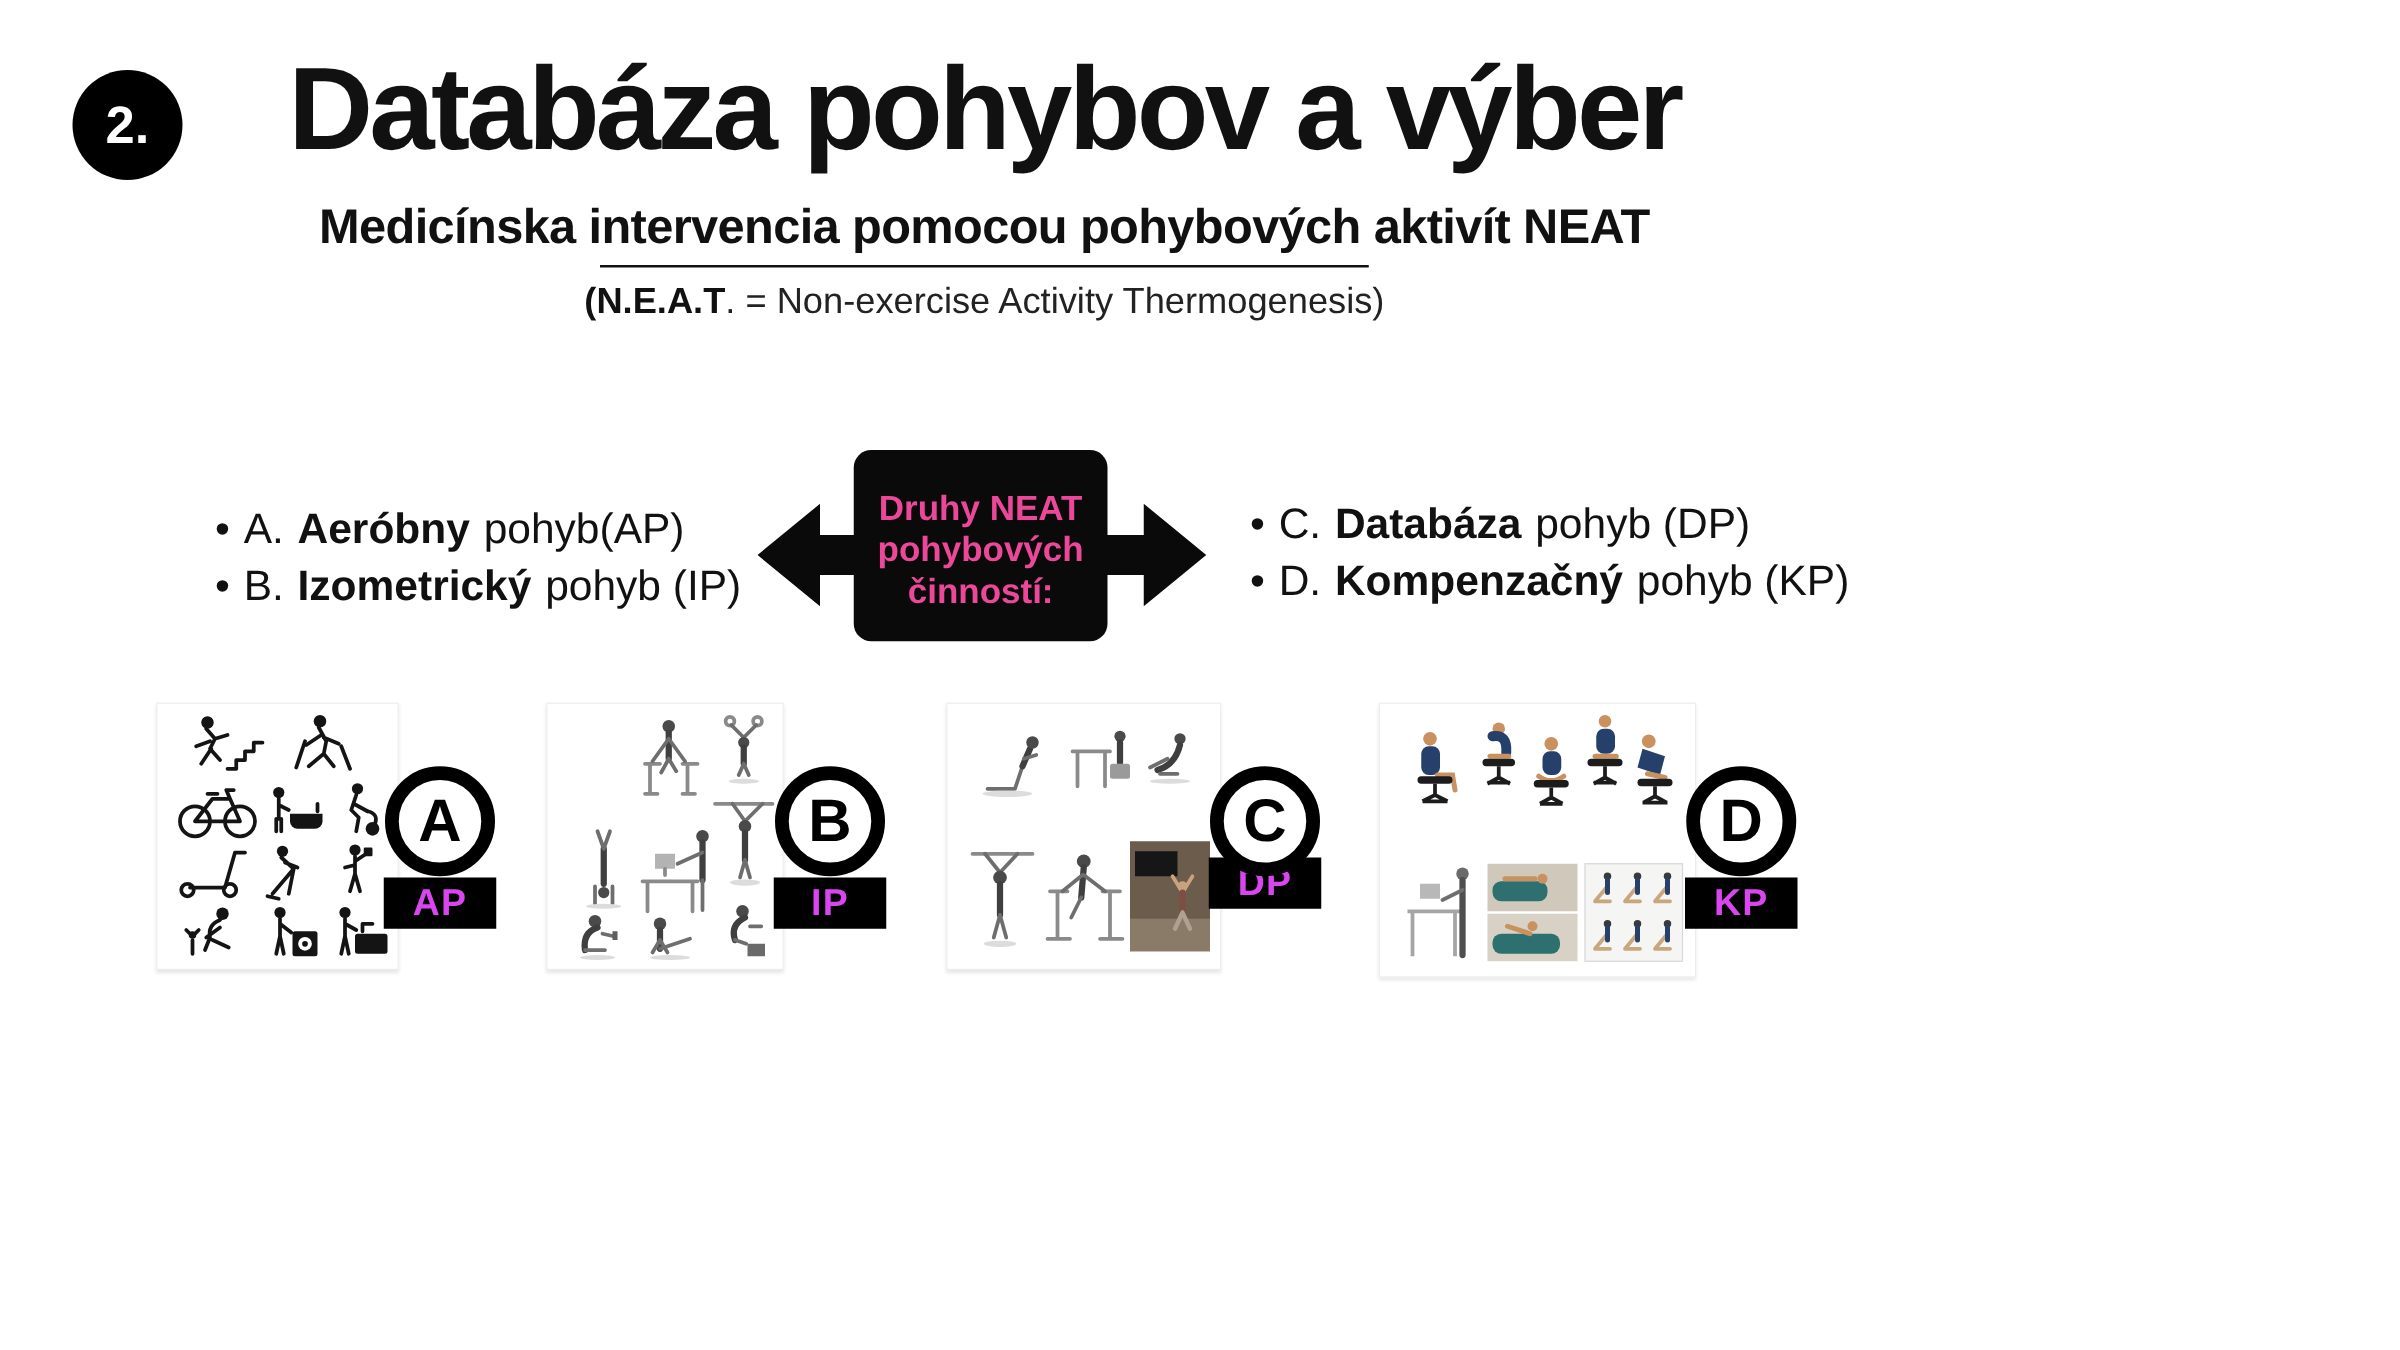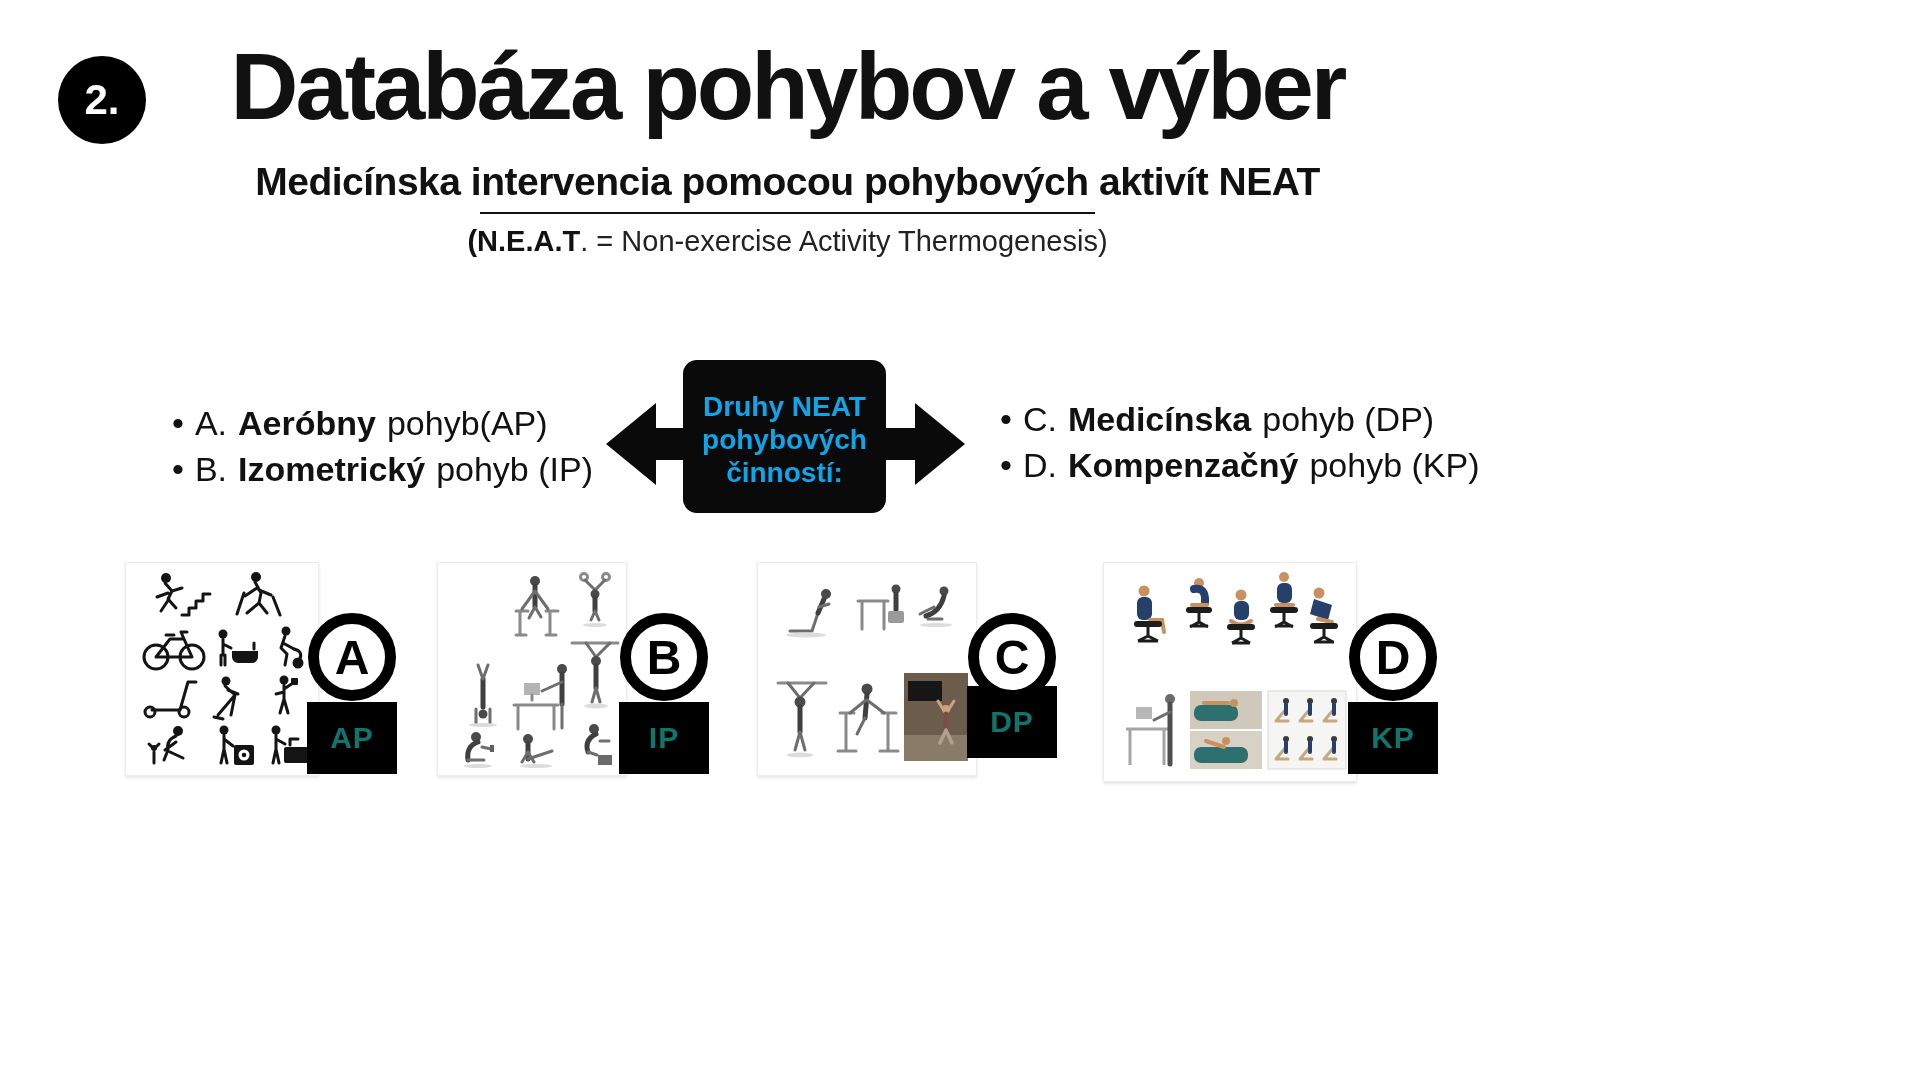--- a/index.html
+++ b/index.html
@@ -20,21 +20,21 @@
   .title { font-size:94px; font-weight:bold; letter-spacing:-3px; line-height:1.04; }
   .subtitle { margin-top:24px; font-size:39px; font-weight:bold; letter-spacing:-0.5px; }
   .subtitle-rule { width:615px; height:2px; background:#111; margin:8px auto 0 auto; }
   .neat-line { margin-top:11px; font-size:29px; font-weight:normal; color:#222; }
   .neat-line .bold { font-weight:bold; color:#111; }
   .tagline { margin-top:7px; font-size:27px; font-weight:bold; font-style:italic; }
 
   
   .center-box {
     position:absolute; left:683px; top:360px; width:203px; height:153px;
-    background:#0a0a0a; border-radius:14px; color:#0ea5e9;
+    background:#0a0a0a; border-radius:14px; color:#ec4899;
     text-align:center; font-weight:bold; font-size:28px; line-height:33px;
     padding-top:30px; box-sizing:border-box;
   }
   .arrow { position:absolute; top:397px; width:80px; height:94px; }
   .arrow-left  { left:606px; }
   .arrow-right { left:885px; }
 
   .bullet-list { position:absolute; font-size:34px; line-height:46px; }
   .bullet-list-left  { left:172px; top:400px; }
   .bullet-list-right { left:1000px; top:396px; }
@@ -52,21 +52,21 @@
   }
   .card svg { display:block; width:100%; height:100%; }
 
   .badge-circle {
     position:absolute; width:88px; height:88px; box-sizing:border-box;
     background:#fff; border:11px solid #000; border-radius:50%;
     display:flex; align-items:center; justify-content:center;
     font-size:48px; font-weight:bold; color:#000; z-index:3;
   }
   .badge-code {
-    position:absolute; width:90px; height:72px; background:#000; color:#0f766e;
+    position:absolute; width:90px; height:41px; background:#000; color:#d946ef;
     display:flex; align-items:center; justify-content:center;
     font-size:30px; font-weight:bold; letter-spacing:1px; z-index:2;
   }
 
   
   .pic  { stroke:#141414; fill:none; stroke-width:3; stroke-linecap:round; stroke-linejoin:round; }
   .picf { fill:#141414; stroke:none; }
   .g1   { stroke:#8a8a8a; fill:none; stroke-width:3; stroke-linecap:round; }
   .g2   { stroke:#3f3f3f; fill:none; stroke-width:5; stroke-linecap:round; }
   .g3   { stroke:#6e6e6e; fill:none; stroke-width:3; stroke-linecap:round; }
@@ -103,21 +103,21 @@
       <span>B.</span>
       <span class="b">Izometrický</span>
       <span>pohyb (IP)</span>
     </div>
   </div>
 
   <div class="bullet-list bullet-list-right">
     <div class="bullet-item">
       <span>•</span>
       <span>C.</span>
-      <span class="b">Medicínska</span>
+      <span class="b">Databáza</span>
       <span>pohyb (DP)</span>
     </div>
     <div class="bullet-item">
       <span>•</span>
       <span>D.</span>
       <span class="b">Kompenzačný</span>
       <span>pohyb (KP)</span>
     </div>
   </div>
 

